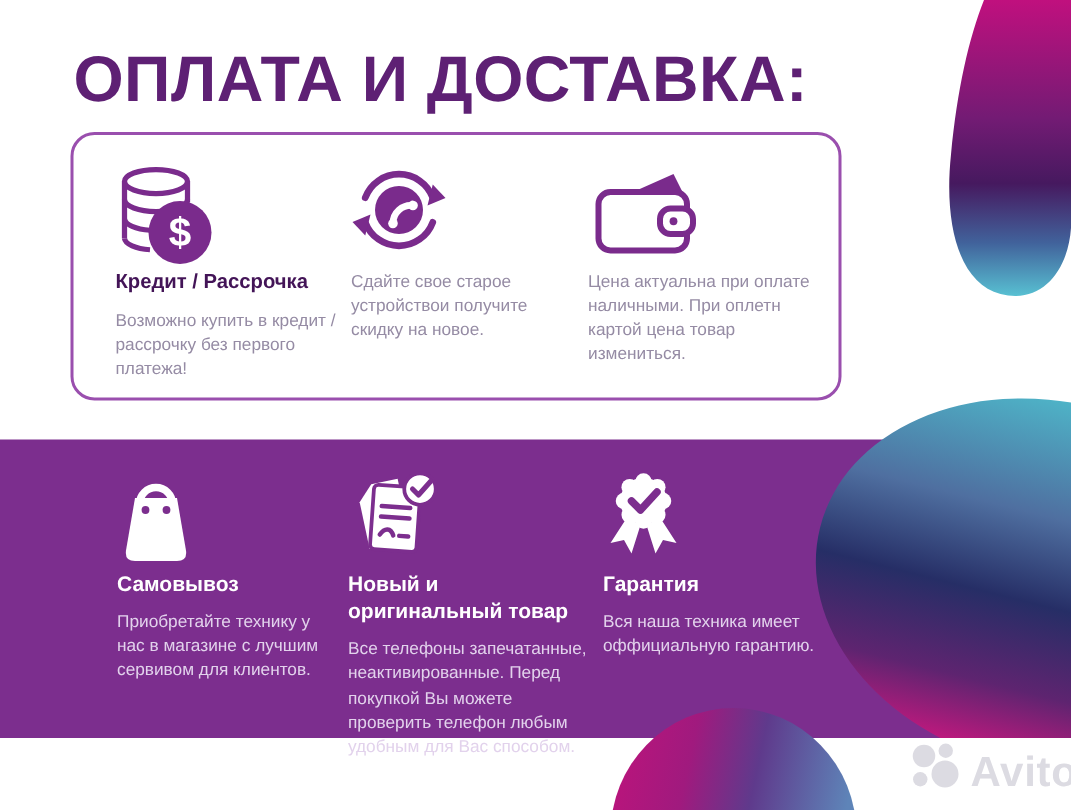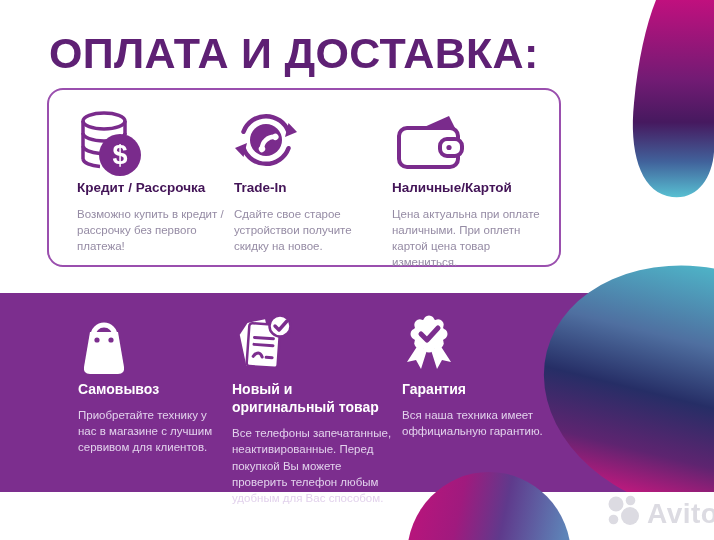--- a/index.html
+++ b/index.html
@@ -120,34 +120,32 @@
             <circle cx="41" cy="34" r="3.2" fill="#ffffff"></circle>
           </g>
           <g stroke="currentColor" stroke-width="4.5" fill="none" stroke-linecap="round">
             <path d="M9.5,21.8 A24,24 0 0 1 54.5,21.8"></path>
             <path d="M54.5,38.2 A24,24 0 0 1 9.5,38.2"></path>
           </g>
           <polygon points="54.5,13 63,22 51,27" fill="currentColor"></polygon>
           <polygon points="9.5,47 1,38 13,33" fill="currentColor"></polygon>
         </svg>
       </span>
-      <h3 class="col-title">Trade-In</h3>
       <p class="col-text">Сдайте свое старое устройствои получите скидку на новое.</p>
     </div>
 
     <div class="col" style="left:343px;width:152px;">
       <span class="icon" style="color:var(--accent,#7a2b8c)">
         <svg width="74" height="62" viewBox="0 0 74 62">
           <path d="M30,18 L57,6 L63,18 L34,22 Z" fill="currentColor"></path>
           <rect x="7" y="18" width="59" height="39" rx="8" fill="#ffffff" stroke="currentColor" stroke-width="4"></rect>
           <rect x="48" y="29" width="22" height="17" rx="7" fill="#ffffff" stroke="currentColor" stroke-width="4"></rect>
           <circle cx="57" cy="37.5" r="2.6" fill="currentColor"></circle>
         </svg>
       </span>
-      <h3 class="col-title">Наличные/Картой</h3>
       <p class="col-text">Цена актуальна при оплате наличными. При оплетн картой цена товар измениться.</p>
     </div>
 
   </section>
 
   <section class="band">
 
     <div class="col" style="left:232px;width:162px;">
       <span class="icon">
         <svg width="62" height="62" viewBox="0 0 62 62">

